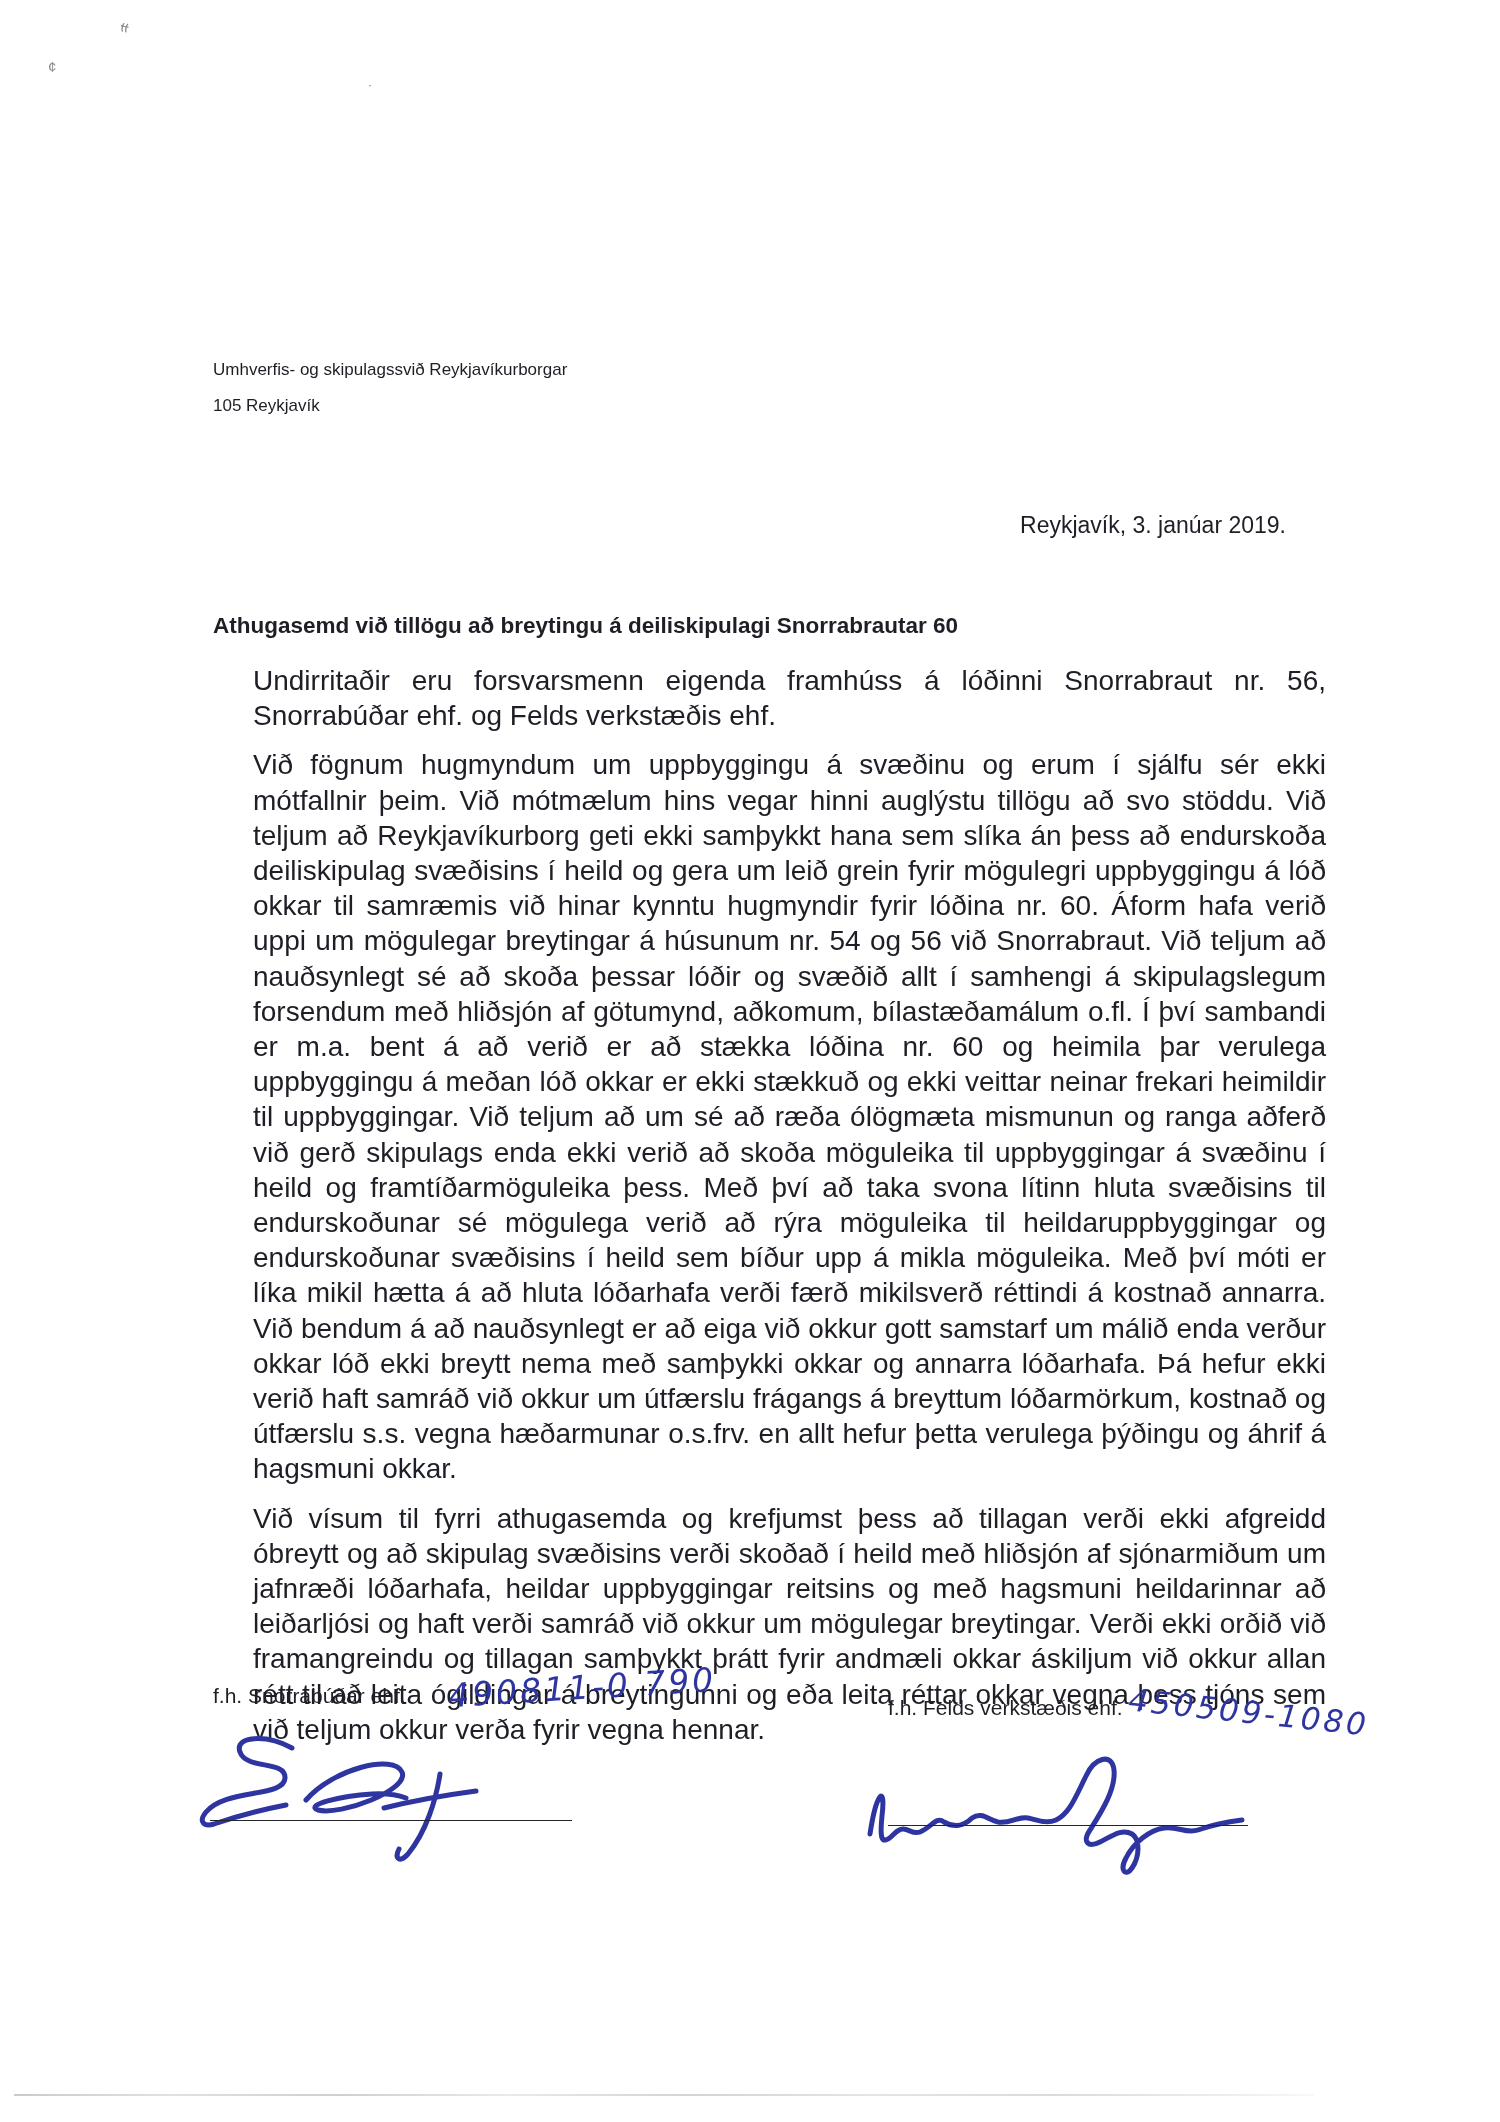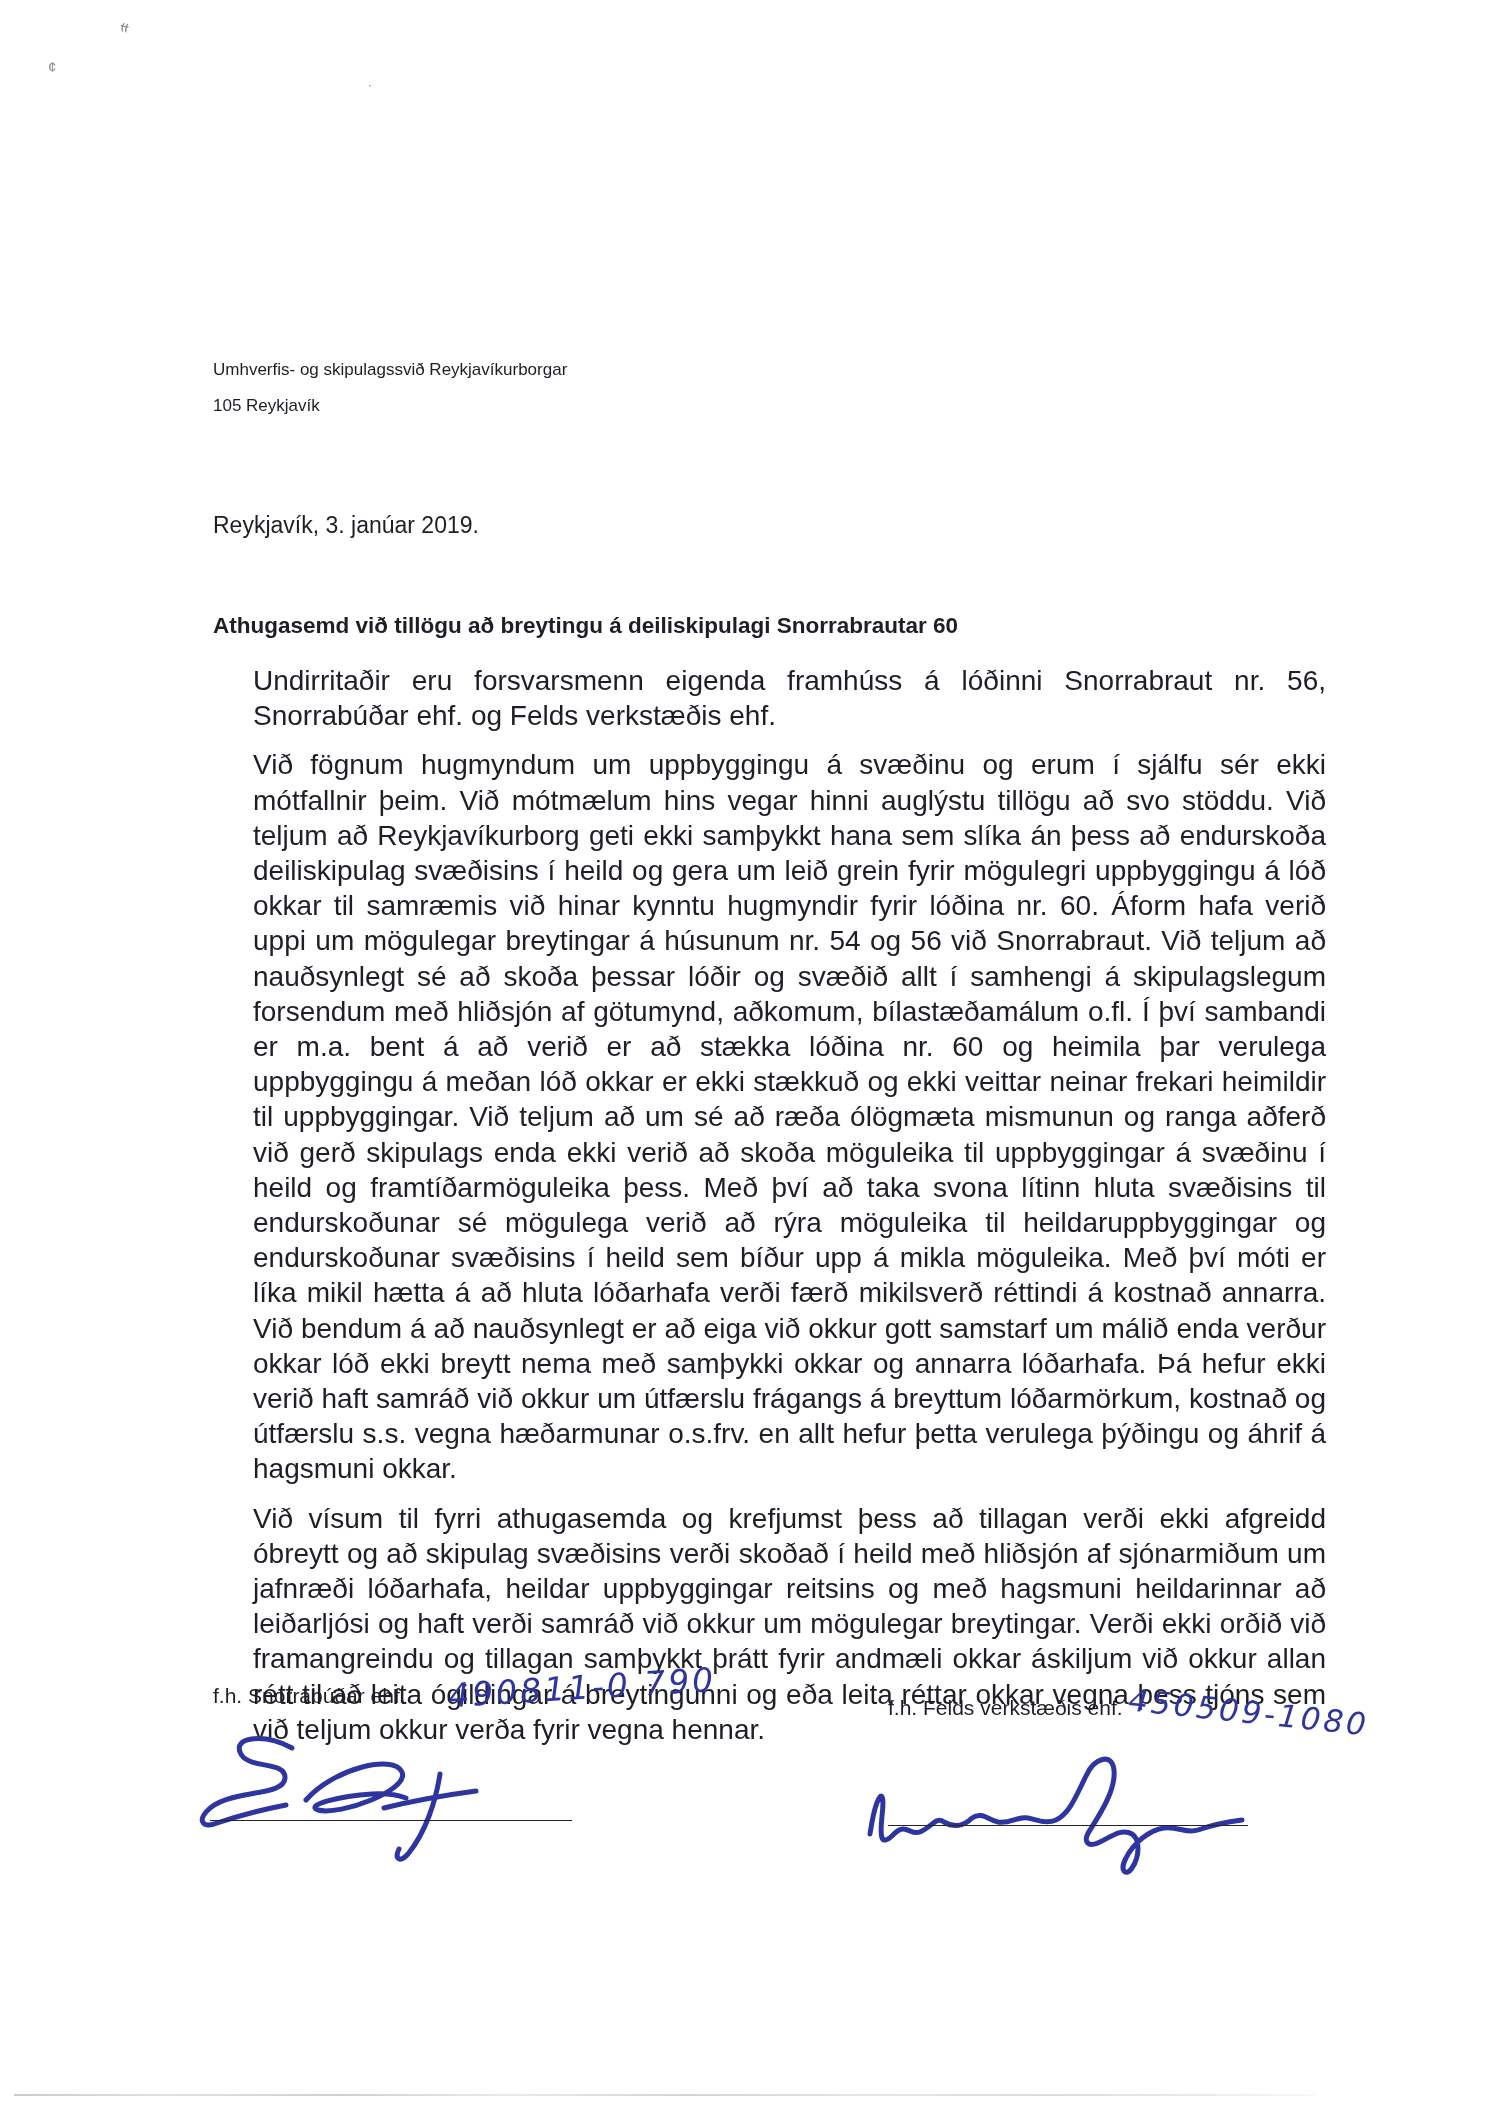--- a/index.html
+++ b/index.html
@@ -10,21 +10,21 @@
     font-family:"Liberation Sans",sans-serif;
     color:#1e1e26;
     overflow:hidden;
   }
   .address{
     position:absolute;left:213px;top:352px;
     font-size:17px;line-height:36px;
   }
   .dateline{
     position:absolute;left:213px;top:512px;width:1073px;
-    font-size:23px;
+    text-align:right;font-size:23px;
   }
   .subject{
     position:absolute;left:213px;top:606px;width:1073px;
     font-size:22.5px;font-weight:700;margin-top:7px;
   }
   .body-text{
     position:absolute;left:213px;top:663px;width:1073px;
     font-size:28px;line-height:35.2px;
     text-align:justify;text-justify:inter-word;margin-left:40px;
   }

